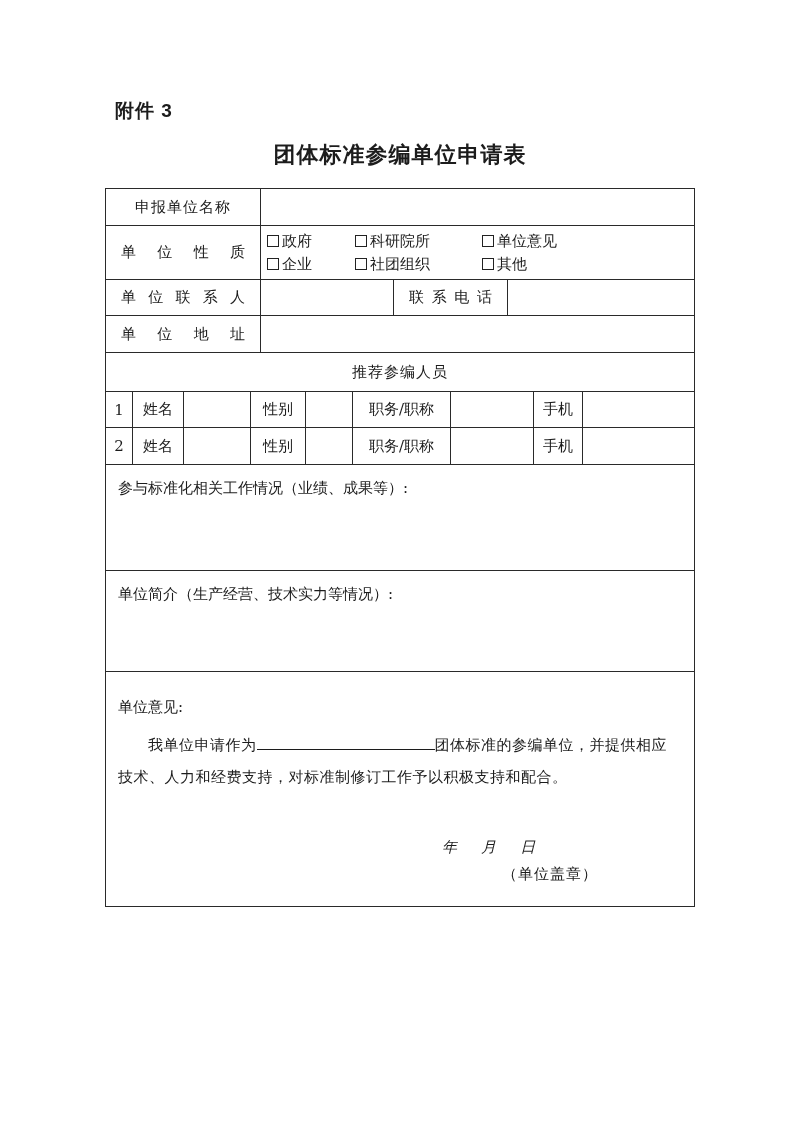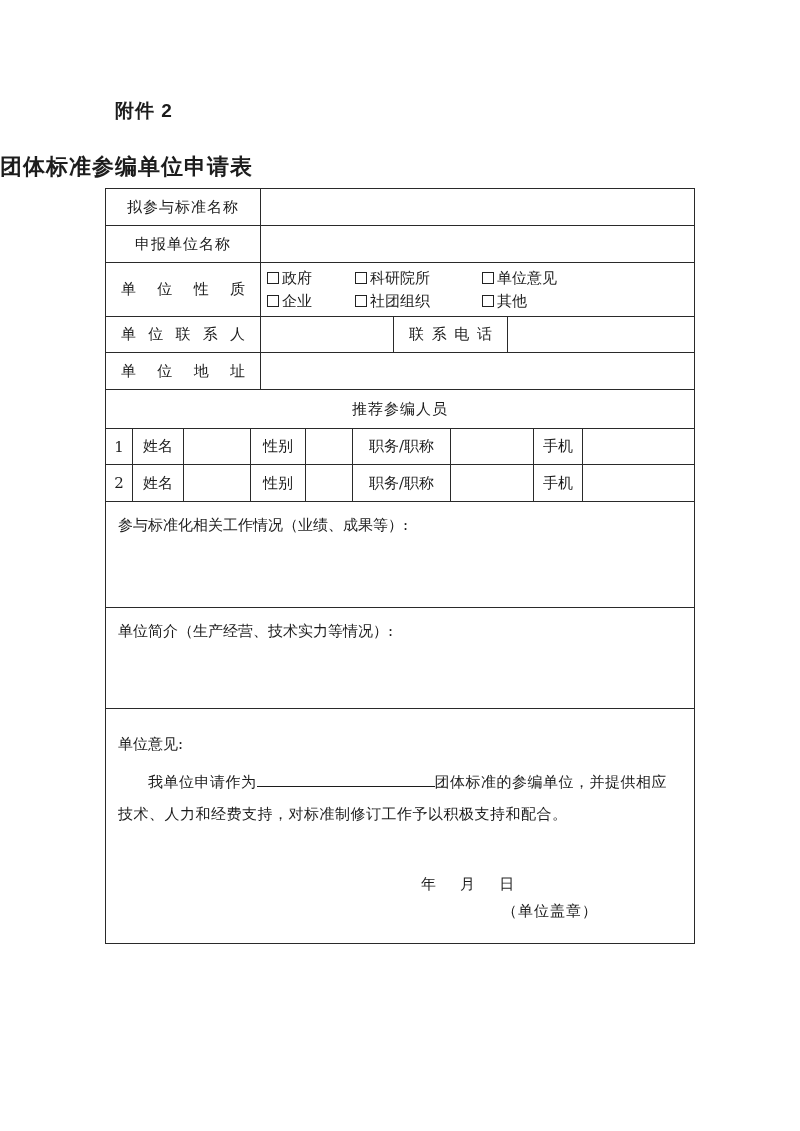--- a/index.html
+++ b/index.html
@@ -9,21 +9,21 @@
     background:#ffffff; color:#1c1c1c;
     font-family:"DejaVu Serif","Liberation Serif",serif;
     font-size:15px;
   }
   .attachment {
     position:absolute; left:115px; top:98px;
     font-family:"Liberation Sans","DejaVu Sans",sans-serif;
     font-weight:700; font-size:19px; letter-spacing:1px;
   }
   .title {
-    position:absolute; left:0; right:0; top:152px; text-align:left;
+    position:absolute; left:0; right:0; top:140px; text-align:center;
     font-family:Liberation Mono, monospace;
     font-weight:700; font-size:22px; letter-spacing:1px;
   }
   .form-table {
     position:absolute; left:105px; top:188px; width:590px;
     border:1px solid #2a2a2a;
   }
   .r { display:flex; border-bottom:1px solid #2a2a2a; }
   .r:last-child { border-bottom:none; }
   .c { border-right:1px solid #2a2a2a; display:flex; align-items:center; }
@@ -48,39 +48,33 @@
   .phone-lbl { flex:0 0 114px; }
   
   .pc-no{flex:0 0 27px}.pc-name-l{flex:0 0 51px}.pc-name-v{flex:0 0 67px}
   .pc-gen-l{flex:0 0 55px}.pc-gen-v{flex:0 0 47px}.pc-title-l{flex:0 0 98px}
   .pc-title-v{flex:0 0 83px}.pc-mob-l{flex:0 0 49px}.pc-mob-v{flex:1}
   
   .section-cell { flex:1; display:block; padding:14px 12px; }
   .opinion-cell { flex:1; display:block; position:relative; padding:26px 14px 0 12px; }
   .opinion-cell .statement { margin-top:12px; text-indent:2em; line-height:32px; letter-spacing:0.5px; padding-right:2px; }
   .blank { display:inline-block; width:178px; height:1em; border-bottom:1px solid #1c1c1c; vertical-align:baseline; }
-  .date-line { position:absolute; left:315px; top:166px; white-space:pre; letter-spacing:1px; }
+  .date-line { position:absolute; left:336px; top:166px; white-space:pre; letter-spacing:1px;font-style:italic; }
   .seal-line { position:absolute; left:396px; top:193px; letter-spacing:1px; }
 </style>
 </head>
 <body>
 
 <div class="page">
 
-  <div class="attachment">附件 2</div>
+  <div class="attachment">附件 3</div>
   <div class="title">团体标准参编单位申请表</div>
 
   <div class="form-table">
 
-    <div class="r h-r1">
-      <div class="c lblcol">
-        <span class="lbl-center">拟参与标准名称</span>
-      </div>
-      <div class="c grow"></div>
-    </div>
 
     <div class="r h-r2">
       <div class="c lblcol">
         <span class="lbl-center">申报单位名称</span>
       </div>
       <div class="c grow"></div>
     </div>
 
     <div class="r h-r3">
       <div class="c lblcol">

